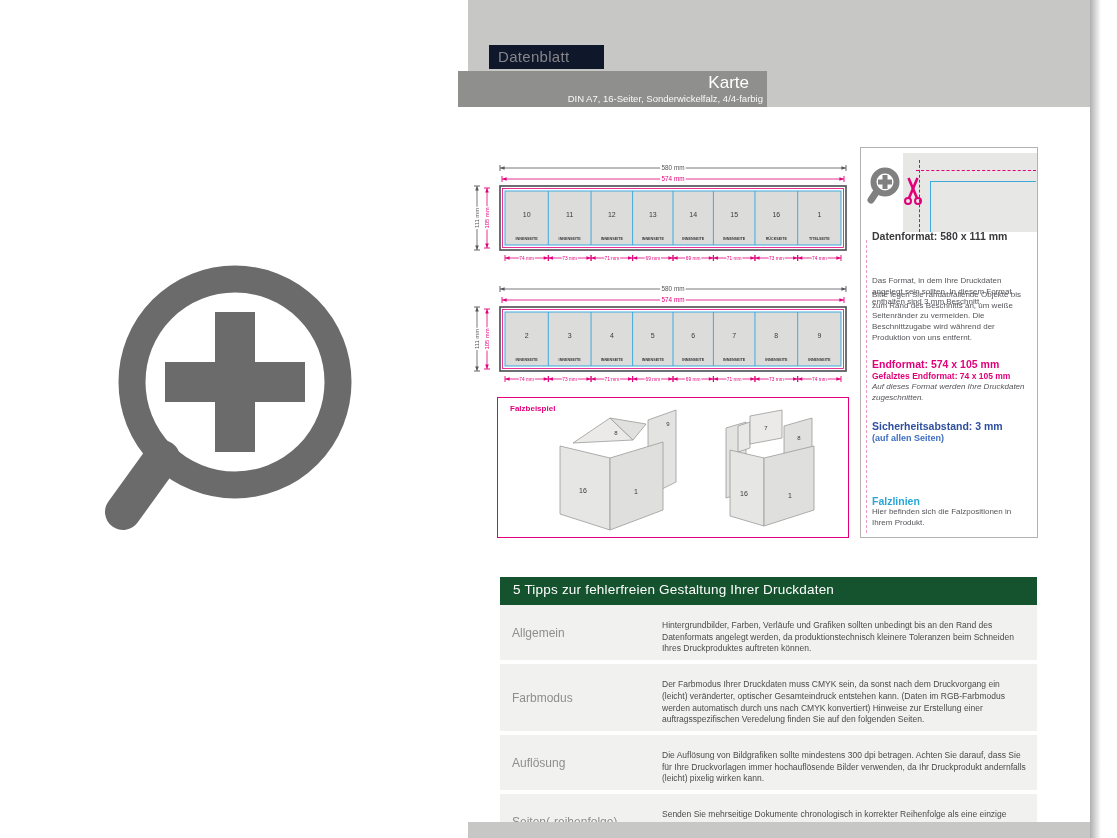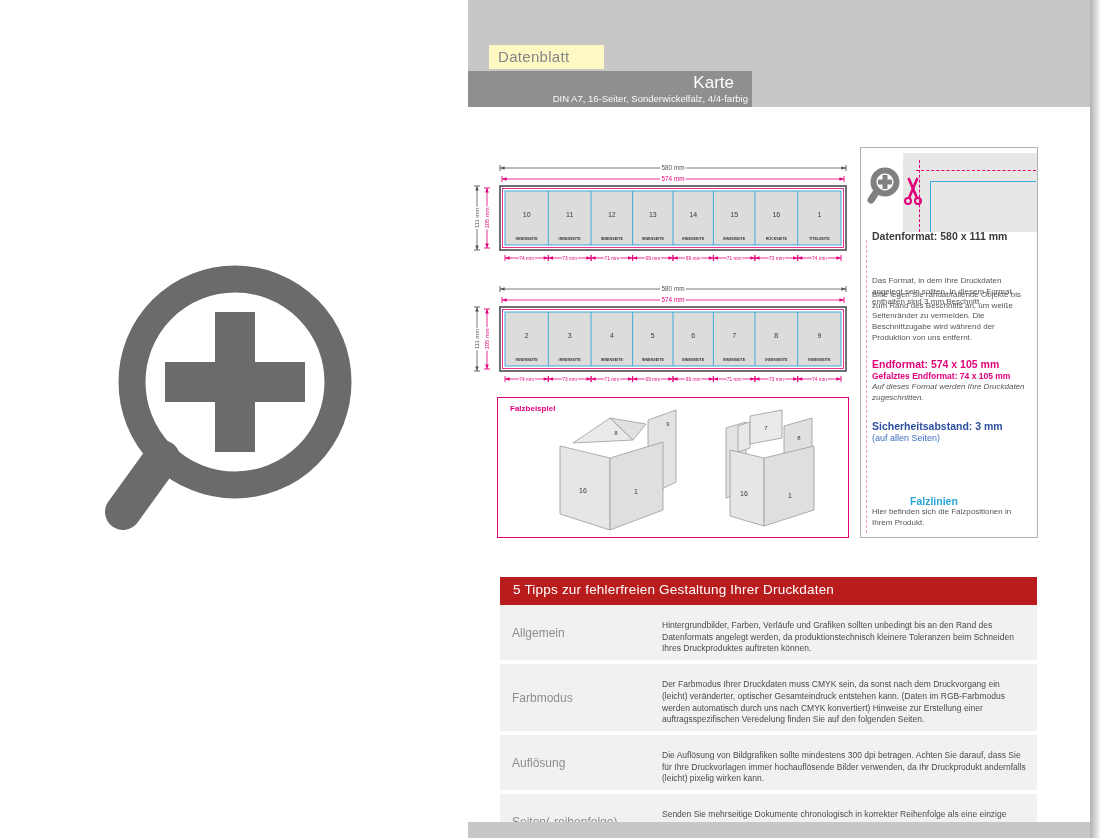--- a/index.html
+++ b/index.html
@@ -3,44 +3,44 @@
 <meta charset="utf-8">
 <style>
   html,body{margin:0;padding:0;background:#fff;}
   .canvas{position:relative;width:1117px;height:838px;background:#fff;overflow:hidden;
           font-family:"Liberation Sans",sans-serif;}
   .abs{position:absolute;}
   
   .header-band{left:468px;top:0;width:622px;height:107px;background:#c7c7c5;}
   .page-shadow{left:1090px;top:0;width:11px;height:838px;
                background:linear-gradient(to right,rgba(110,110,110,.55),rgba(160,160,160,0));}
-  .datenblatt-tag{left:489px;top:45px;width:106px;height:24px;background:#fef9c3;
+  .datenblatt-tag{left:489px;top:45px;width:106px;height:24px;background:#0f172a;
                   color:#85858a;font-size:15px;line-height:24px;padding-left:9px;letter-spacing:.3px;}
-  .karte-bar{left:468px;top:71px;width:284px;height:36px;background:#8f8f8d;color:#fff;text-align:right;}
+  .karte-bar{left:458px;top:71px;width:309px;height:36px;background:#8f8f8d;color:#fff;text-align:right;}
   .karte-title{font-size:17px;line-height:20px;padding:2px 18px 0 0;}
   .karte-sub{font-size:9.5px;line-height:11px;padding-right:4px;opacity:.95;}
   
   .falz-box{left:497px;top:397px;width:352px;height:141px;border:1.5px solid #e2007a;background:#fff;box-sizing:border-box;}
   
   .info-panel{left:860px;top:147px;width:178px;height:391px;background:#fff;border:1px solid #b2b2b0;box-sizing:border-box;}
   .mini-page{left:903px;top:153px;width:134px;height:79px;background:#e7e7e5;}
   .dash-h{border-top:1.6px dashed #e2007a;height:0;}
   .dash-v{border-left:1.6px dashed #e2007a;width:0;}
   .dash-v-soft{border-left:1px dashed #eb9cc6;width:0;}
   .blue-h{border-top:1.6px solid #3fa9dc;height:0;}
   .blue-v{border-left:1.6px solid #3fa9dc;width:0;}
   .ip-text{width:160px;left:872px;font-size:8px;line-height:1.33;color:#55555a;}
   .ip-title{font-size:10.5px;font-weight:bold;color:#3a3a3c;}
   .ip-title.magenta{color:#e2007a;}
   .ip-title.blue{color:#2e4f9e;}
-  .ip-title.cyan{color:#29a8d8;margin-left:38px;}
+  .ip-title.cyan{color:#29a8d8;}
   .ip-sub-magenta{font-size:8.5px;font-weight:bold;color:#e2007a;}
-  .ip-sub-blue{font-size:9px;font-weight:normal;color:#3f6ec0;}
+  .ip-sub-blue{font-size:9px;font-weight:bold;color:#3f6ec0;}
   
-  .tips-header{left:500px;top:577px;width:537px;height:35px;background:#b91c1c;color:#fff;
+  .tips-header{left:500px;top:577px;width:537px;height:35px;background:#14532d;color:#fff;
                font-size:13.5px;line-height:25px;padding-left:13px;box-sizing:border-box;letter-spacing:.2px;}
   .tips-rows{left:500px;top:605px;width:537px;display:flex;flex-direction:column;gap:4px;}
   .tip-row{background:#f1f1ef;display:flex;align-items:center;}
   .tip-row.tall{min-height:45px;}
   .tip-row.short{min-height:29px;}
   .tip-label{width:150px;flex:0 0 150px;color:#8e8e8e;font-size:12px;padding-left:12px;}
   .tip-text{flex:1;font-size:8.5px;line-height:1.38;color:#4b4b4d;padding:15px 10px 5px 0;}
   .bottom-strip{left:468px;top:822px;width:622px;height:16px;background:#c7c7c5;}
   svg text{font-family:"Liberation Sans",sans-serif;}
 </style>

